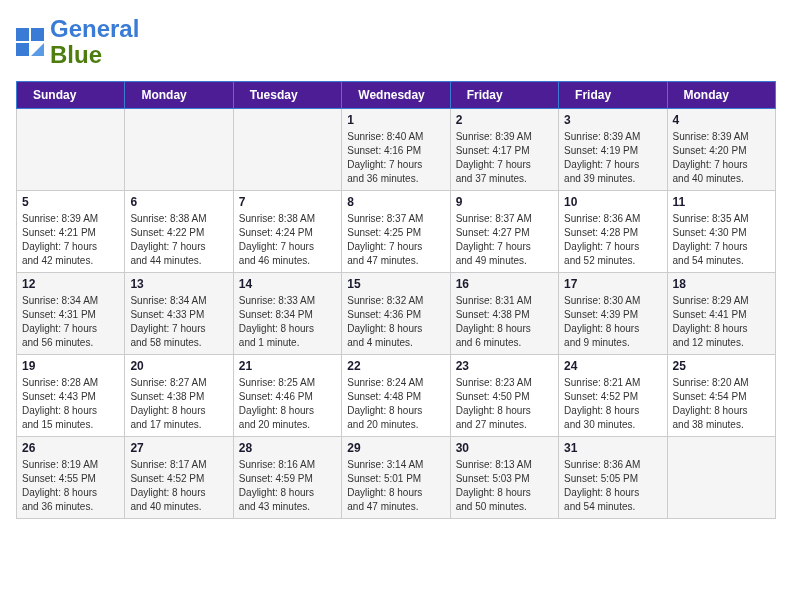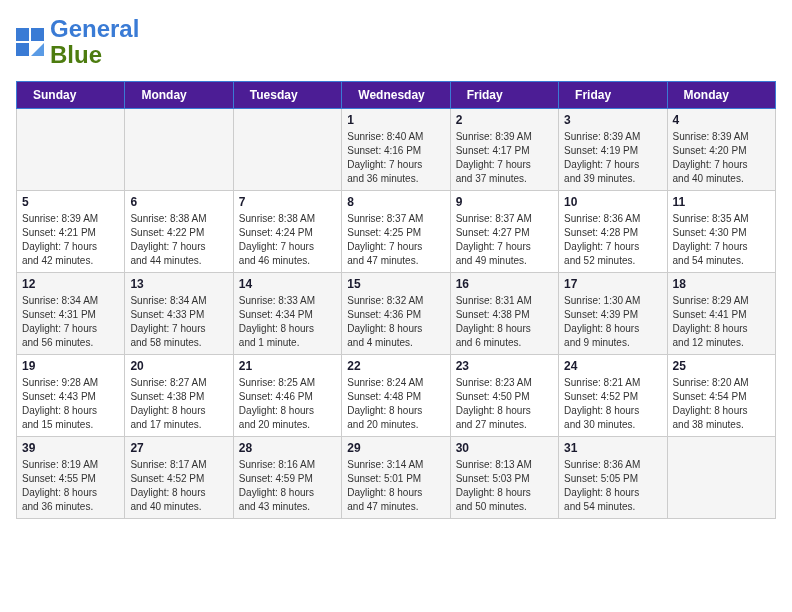--- a/index.html
+++ b/index.html
@@ -216,57 +216,57 @@
         <td>
           <div class="day-num">13</div>
           <div class="day-content">Sunrise: 8:34 AM</div>
           <div class="day-content">Sunset: 4:33 PM</div>
           <div class="day-content">Daylight: 7 hours</div>
           <div class="day-content">and 58 minutes.</div>
         </td>
         <td>
           <div class="day-num">14</div>
           <div class="day-content">Sunrise: 8:33 AM</div>
-          <div class="day-content">Sunset: 4:34 PM</div>
+          <div class="day-content">Sunset: 8:34 PM</div>
           <div class="day-content">Daylight: 8 hours</div>
           <div class="day-content">and 1 minute.</div>
         </td>
         <td>
           <div class="day-num">15</div>
           <div class="day-content">Sunrise: 8:32 AM</div>
           <div class="day-content">Sunset: 4:36 PM</div>
           <div class="day-content">Daylight: 8 hours</div>
           <div class="day-content">and 4 minutes.</div>
         </td>
         <td>
           <div class="day-num">16</div>
           <div class="day-content">Sunrise: 8:31 AM</div>
           <div class="day-content">Sunset: 4:38 PM</div>
           <div class="day-content">Daylight: 8 hours</div>
           <div class="day-content">and 6 minutes.</div>
         </td>
         <td>
           <div class="day-num">17</div>
-          <div class="day-content">Sunrise: 1:30 AM</div>
+          <div class="day-content">Sunrise: 8:30 AM</div>
           <div class="day-content">Sunset: 4:39 PM</div>
           <div class="day-content">Daylight: 8 hours</div>
           <div class="day-content">and 9 minutes.</div>
         </td>
         <td>
           <div class="day-num">18</div>
           <div class="day-content">Sunrise: 8:29 AM</div>
           <div class="day-content">Sunset: 4:41 PM</div>
           <div class="day-content">Daylight: 8 hours</div>
           <div class="day-content">and 12 minutes.</div>
         </td>
       </tr>
       <tr>
         <td>
           <div class="day-num">19</div>
-          <div class="day-content">Sunrise: 9:28 AM</div>
+          <div class="day-content">Sunrise: 8:28 AM</div>
           <div class="day-content">Sunset: 4:43 PM</div>
           <div class="day-content">Daylight: 8 hours</div>
           <div class="day-content">and 15 minutes.</div>
         </td>
         <td>
           <div class="day-num">20</div>
           <div class="day-content">Sunrise: 8:27 AM</div>
           <div class="day-content">Sunset: 4:38 PM</div>
           <div class="day-content">Daylight: 8 hours</div>
           <div class="day-content">and 17 minutes.</div>
@@ -302,21 +302,21 @@
         <td>
           <div class="day-num">25</div>
           <div class="day-content">Sunrise: 8:20 AM</div>
           <div class="day-content">Sunset: 4:54 PM</div>
           <div class="day-content">Daylight: 8 hours</div>
           <div class="day-content">and 38 minutes.</div>
         </td>
       </tr>
       <tr>
         <td>
-          <div class="day-num">39</div>
+          <div class="day-num">26</div>
           <div class="day-content">Sunrise: 8:19 AM</div>
           <div class="day-content">Sunset: 4:55 PM</div>
           <div class="day-content">Daylight: 8 hours</div>
           <div class="day-content">and 36 minutes.</div>
         </td>
         <td>
           <div class="day-num">27</div>
           <div class="day-content">Sunrise: 8:17 AM</div>
           <div class="day-content">Sunset: 4:52 PM</div>
           <div class="day-content">Daylight: 8 hours</div>

